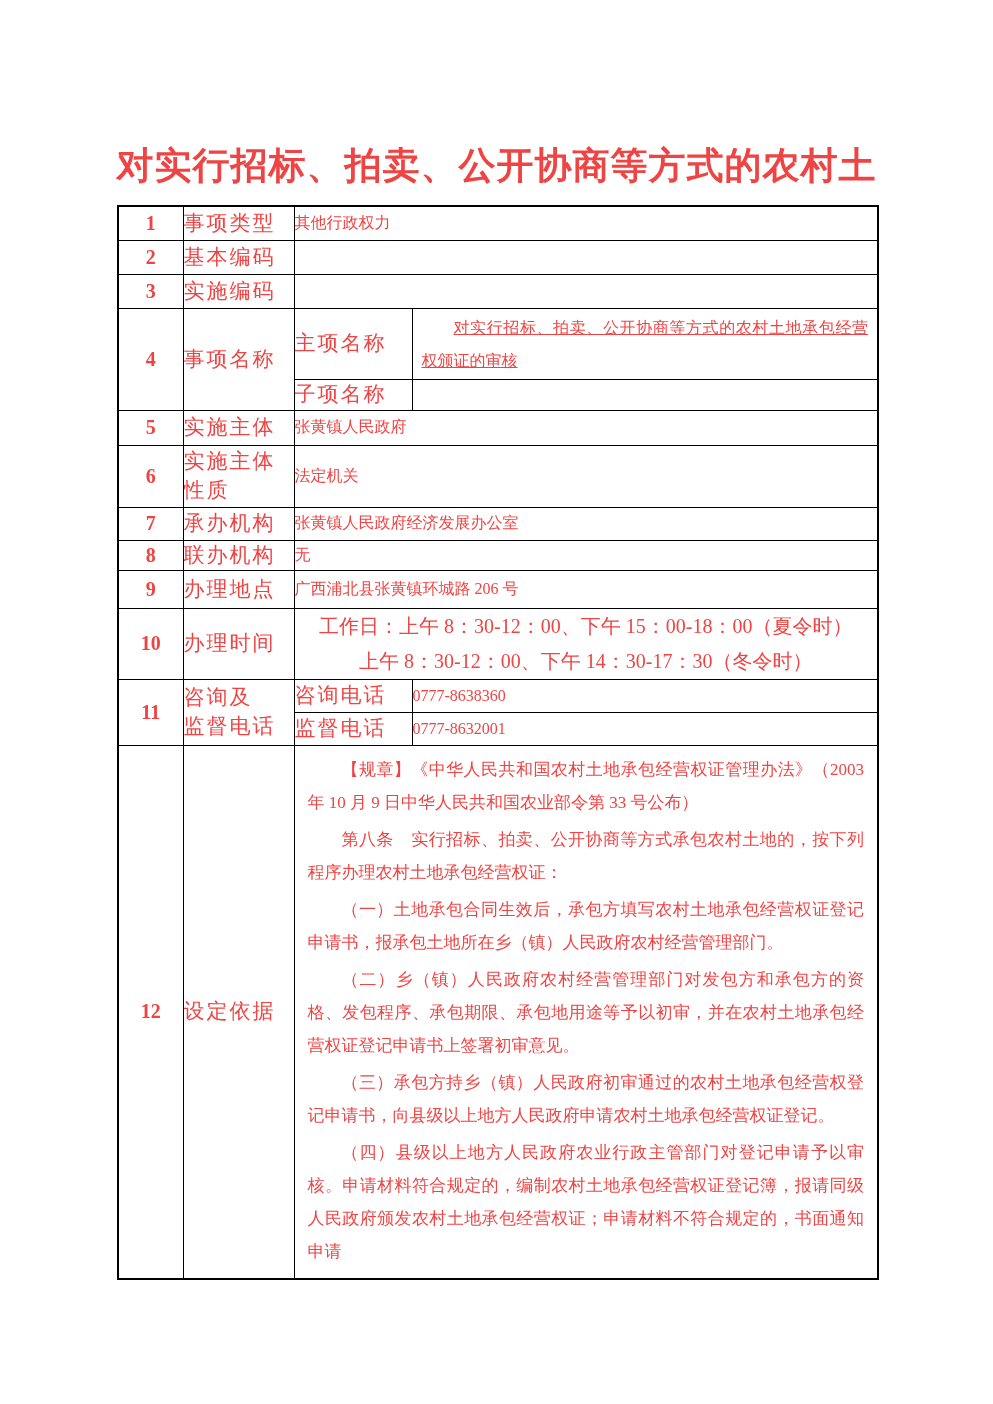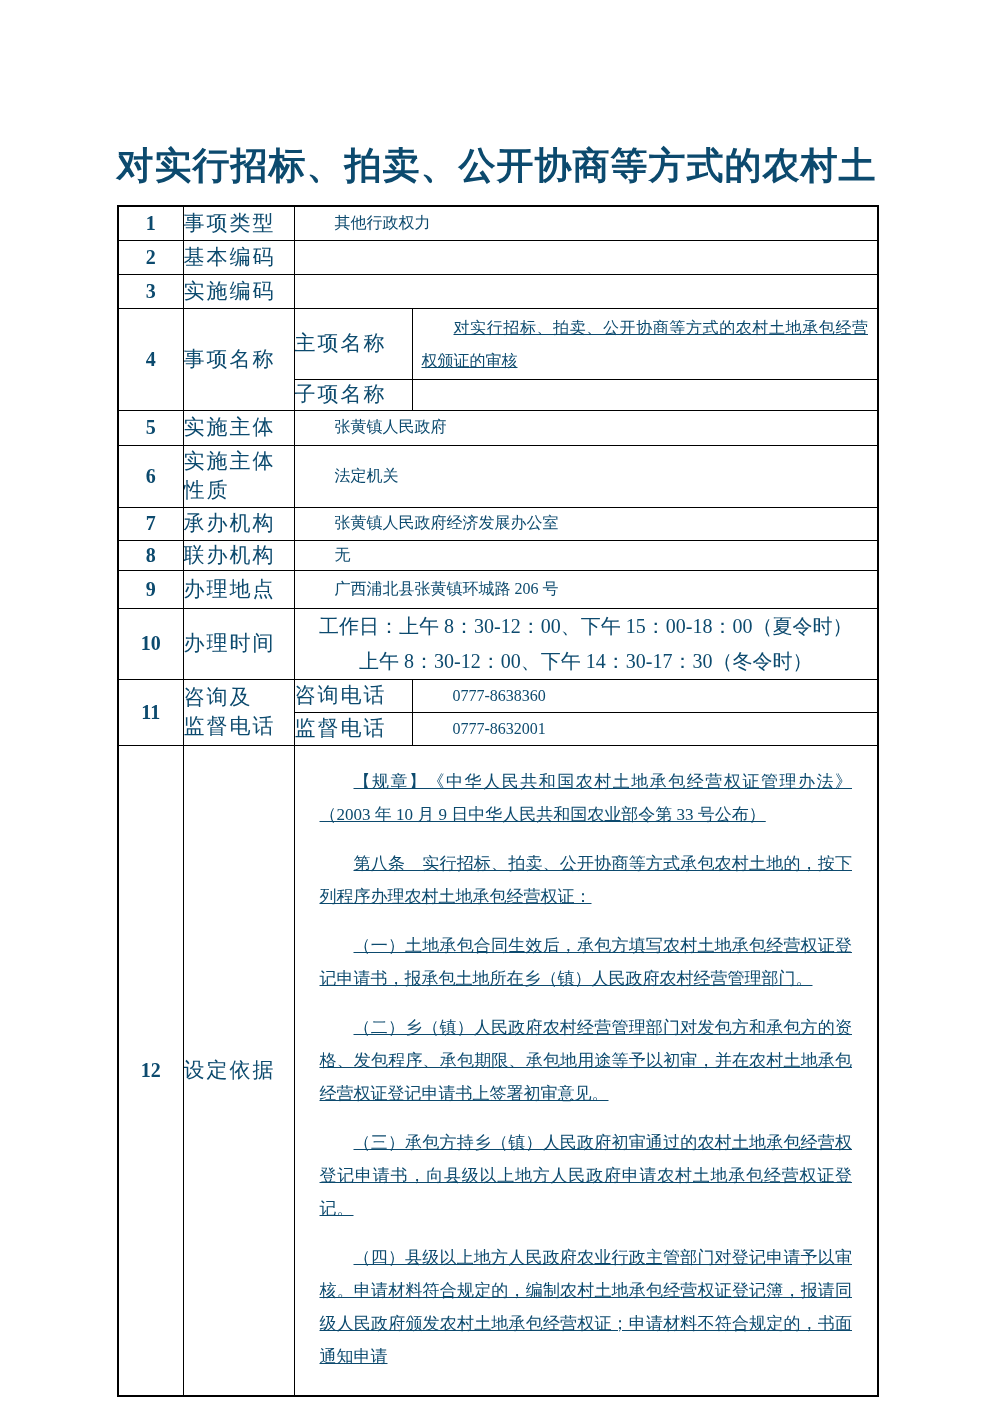--- a/index.html
+++ b/index.html
@@ -3,21 +3,21 @@
 <meta charset="utf-8">
 <style>
   * { margin: 0; padding: 0; box-sizing: border-box; }
   html, body { background: #ffffff; }
   .page {
     position: relative;
     width: 993px;
     height: 1404px;
     margin: 0 auto;
     background: #ffffff;
-    color: #0c4a6e;
+    color: #ef4444;
     font-family: "Liberation Serif", "DejaVu Serif", serif;
     overflow: hidden;
   }
   .doc-title {
     margin: 142px 80px 0 80px;
     text-align: center;
     font-size: 37px;
     font-weight: bold;
     line-height: 48px;
     letter-spacing: 1px;
@@ -40,42 +40,41 @@
     font-size: 20px;
   }
   td.label, td.sublabel {
     text-align: left;
     font-size: 21px;
     letter-spacing: 2px;
     line-height: 29px;
   }
   td.value {
     font-size: 16px;
-    padding-left: 40px;
   }
   td.value-para {
     font-size: 16px;
     line-height: 33px;
     text-align: justify;
     padding: 2px 9px;
   }
   td.value-para .indent { text-indent: 2em; text-decoration: underline; }
   td.value-center {
     font-size: 20px;
     text-align: center;
     line-height: 35px;
   }
   td.legal {
     font-size: 17px;
     line-height: 33px;
     text-align: justify;
     padding: 3px 9px 6px 9px;
     vertical-align: top;
   }
-  td.legal p { text-indent: 2em; margin: 16px; text-decoration: underline; }
+  td.legal p { text-indent: 2em; margin: 4px; }
   tr.h36 > td { height: 34px; }
   tr.h67 > td { height: 65px; }
   tr.h33 > td { height: 31px; }
   tr.h37 > td { height: 35px; }
   tr.h64 > td { height: 62px; }
   tr.h35 > td { height: 33px; }
   tr.h32 > td { height: 30px; }
   tr.h40 > td { height: 38px; }
   tr.h70 > td { height: 68px; }
 </style>

